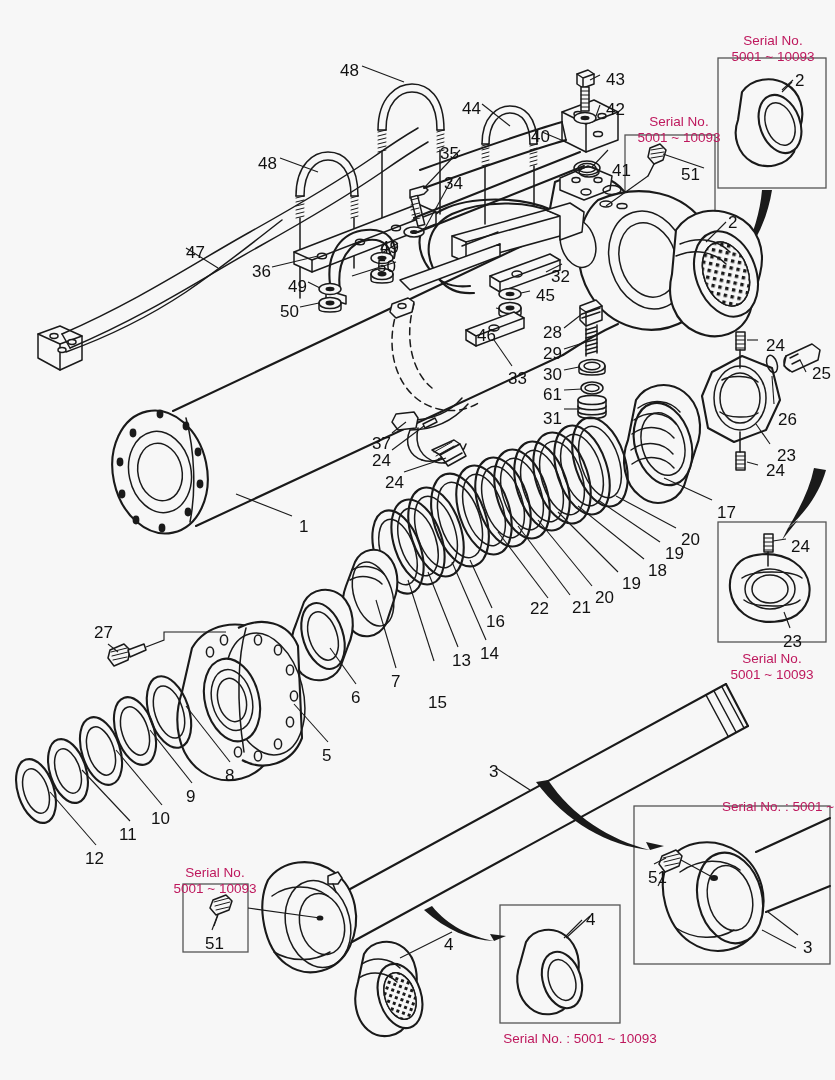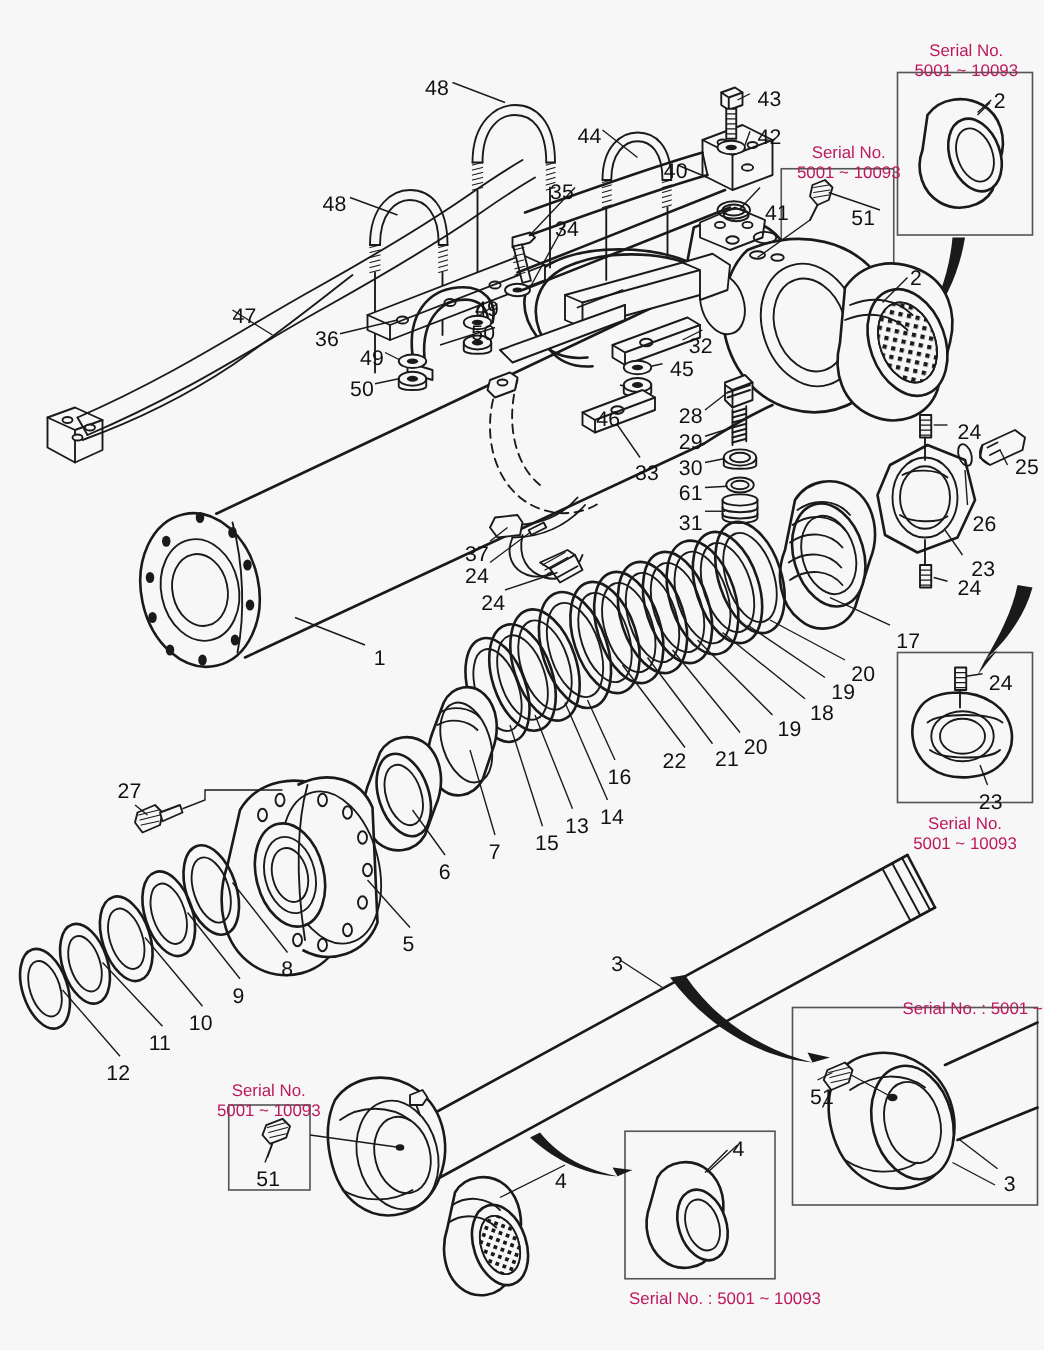--- a/index.html
+++ b/index.html
@@ -740,21 +740,21 @@
       <div class="lbl" style="left: 681px; top: 531px;">20</div>
       <div class="lbl" style="left: 665px; top: 545px;">19</div>
       <div class="lbl" style="left: 648px; top: 562px;">18</div>
       <div class="lbl" style="left: 622px; top: 575px;">19</div>
       <div class="lbl" style="left: 595px; top: 589px;">20</div>
       <div class="lbl" style="left: 572px; top: 599px;">21</div>
       <div class="lbl" style="left: 530px; top: 600px;">22</div>
       <div class="lbl" style="left: 486px; top: 613px;">16</div>
       <div class="lbl" style="left: 480px; top: 645px;">14</div>
       <div class="lbl" style="left: 452px; top: 652px;">13</div>
-      <div class="lbl" style="left: 428px; top: 666px;">15</div>
+      <div class="lbl" style="left: 428px; top: 694px;">15</div>
       <div class="lbl" style="left: 391px; top: 673px;">7</div>
       <div class="lbl" style="left: 351px; top: 689px;">6</div>
       <div class="lbl" style="left: 322px; top: 747px;">5</div>
       <div class="lbl" style="left: 225px; top: 767px;">8</div>
       <div class="lbl" style="left: 186px; top: 788px;">9</div>
       <div class="lbl" style="left: 151px; top: 810px;">10</div>
       <div class="lbl" style="left: 119px; top: 826px;">11</div>
       <div class="lbl" style="left: 85px; top: 850px;">12</div>
       <div class="lbl" style="left: 94px; top: 624px;">27</div>
       <div class="lbl" style="left: 489px; top: 763px;">3</div>

